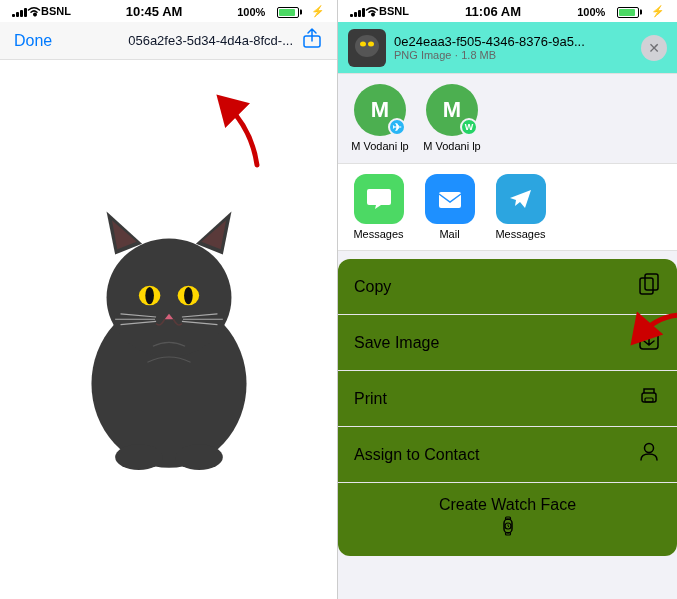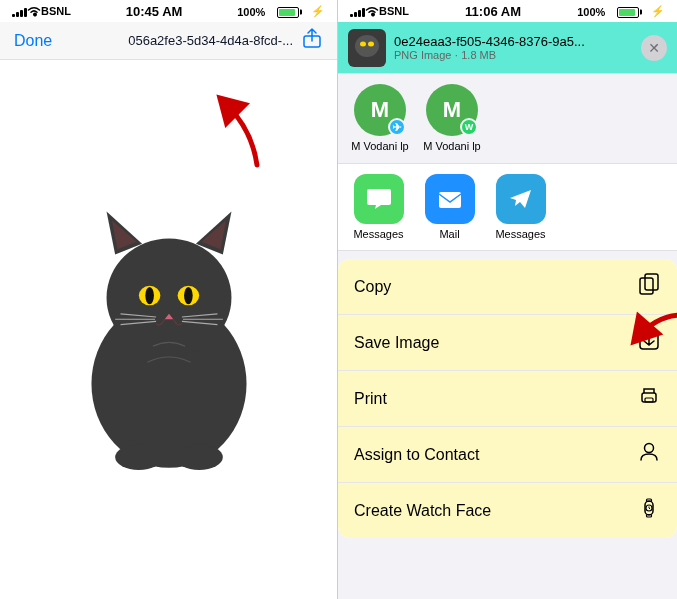--- a/index.html
+++ b/index.html
@@ -278,25 +278,26 @@
       margin: 0 0 8px 0;
       overflow: hidden;
     }
 
     .action-item {
       display: flex;
       align-items: center;
       justify-content: space-between;
       padding: 13px 16px;
       border-bottom: 0.5px solid #e5e5ea;
-      background: #fef9c3;
+      background: #4d7c0f;
     }
 
     .action-item:last-child {
       border-bottom: none;
+      flex-direction: column;
     }
 
     .action-label {
       font-size: 16px;
       color: #000;
     }
 
     .action-icon {
       font-size: 20px;
       color: #000;

